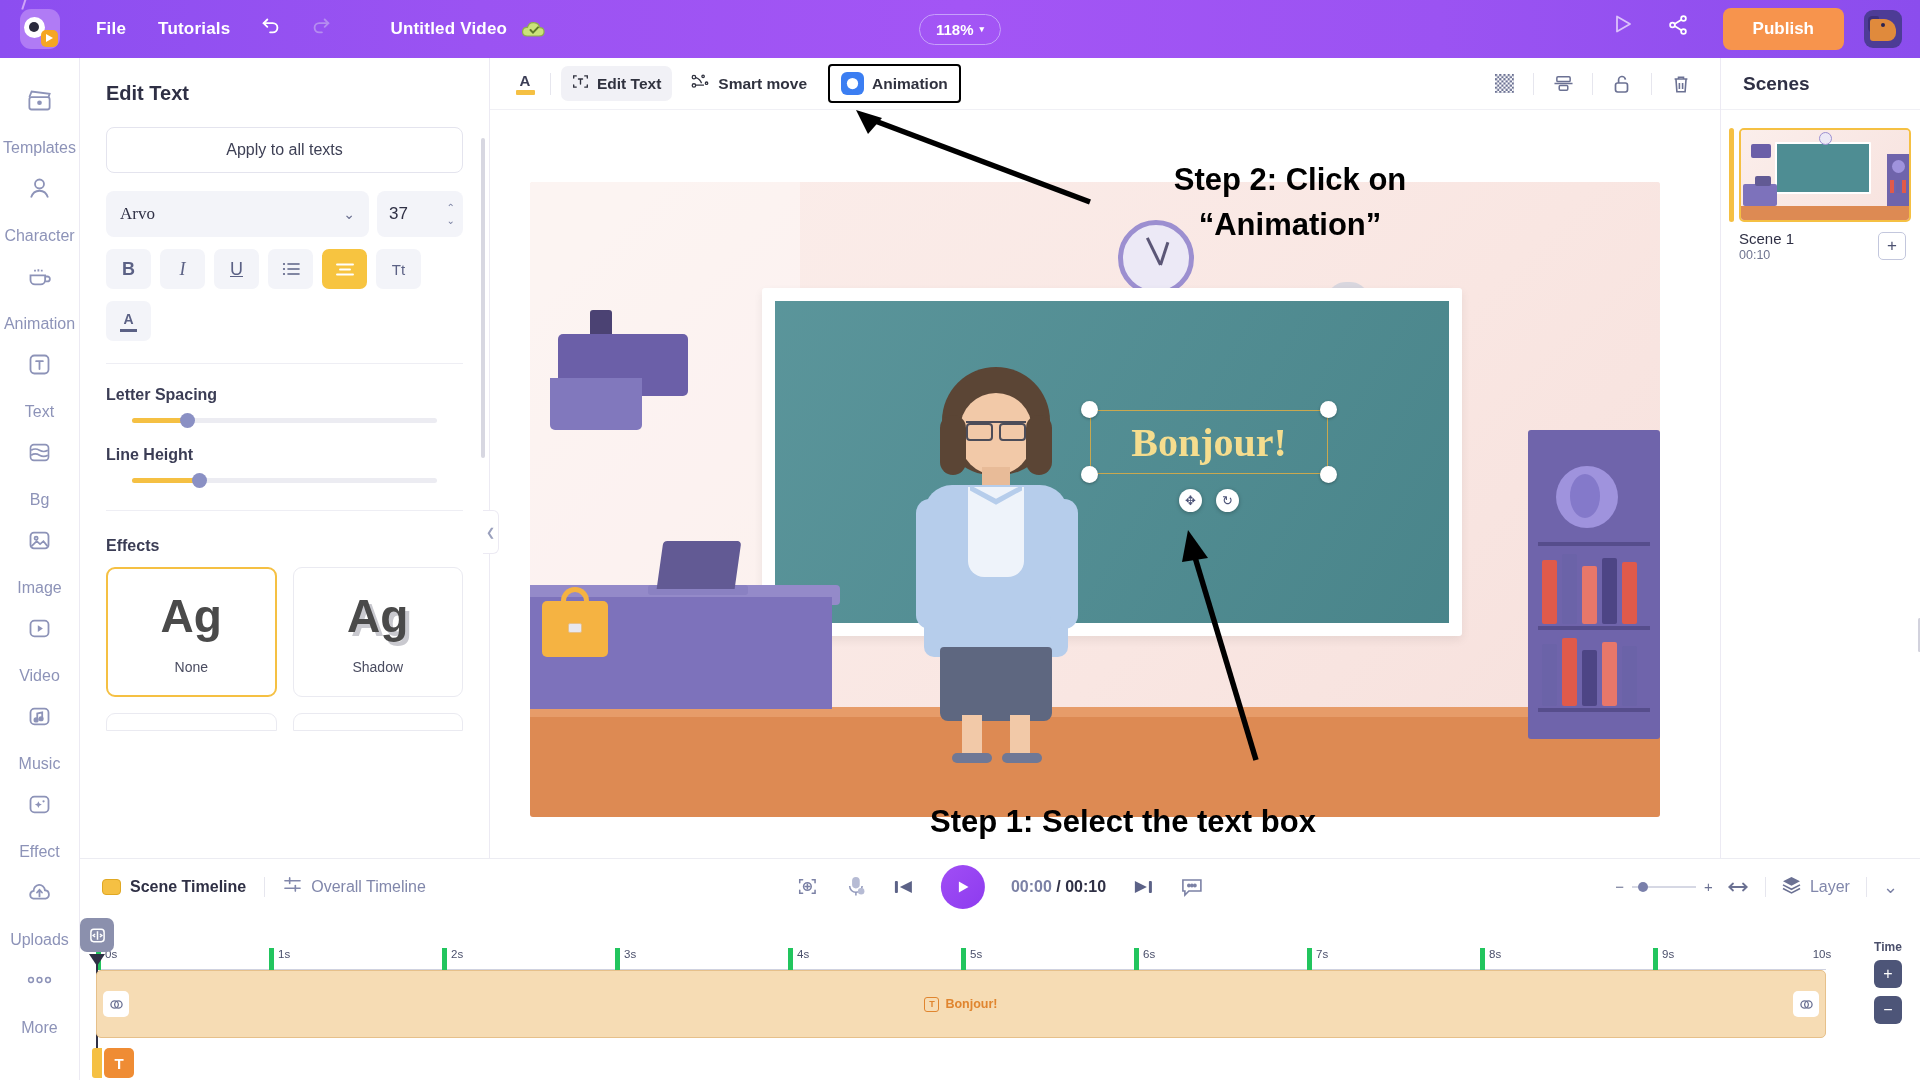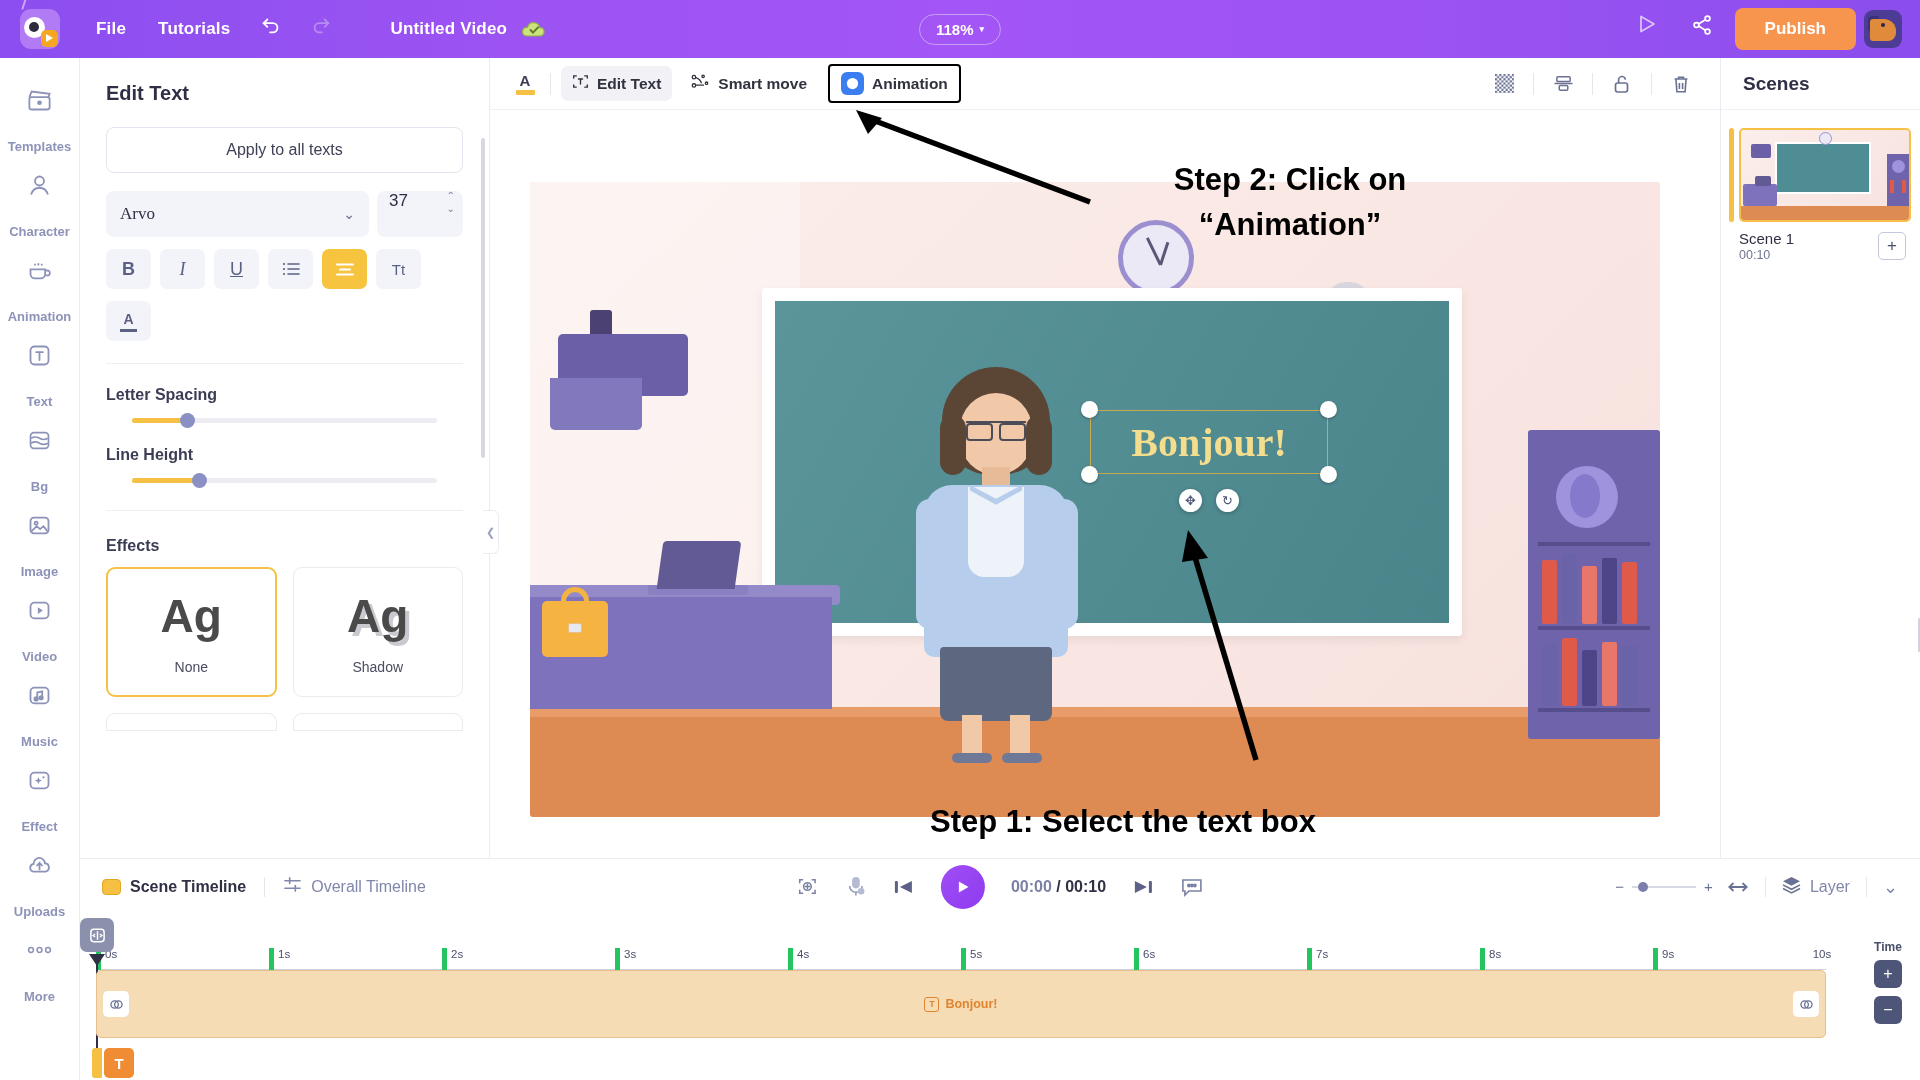--- a/index.html
+++ b/index.html
@@ -37,37 +37,37 @@
   .cloud-ok { margin-left: 14px; width: 26px; height: 20px; position: relative; }
   .zoom-pill {
     position: absolute; left: 50%; transform: translateX(-50%);
     border: 1.5px solid #c6a0fa; border-radius: 16px; color: #fff;
     font-size: 15px; font-weight: 600; padding: 6px 16px;
     display: flex; align-items: center; gap: 6px; cursor: pointer;
   }
   .topbar-right { margin-left: auto; display: flex; align-items: center; gap: 4px; padding-right: 18px; }
   .publish-btn {
     background: #f7944d; color: #fff; font-size: 17px; font-weight: 700;
-    border: none; border-radius: 8px; padding: 11px 30px; cursor: pointer; margin: 0 4px;
+    border: none; border-radius: 8px; padding: 11px 30px; cursor: pointer; margin: 0 16px;
     font-family: "Liberation Sans", sans-serif;
   }
   .avatar { width: 38px; height: 38px; border-radius: 9px; background: #4d3c96; position: relative; overflow: hidden; }
   .avatar .dogface { position:absolute; left:6px; top:9px; width:26px; height:22px; background:#e08a3c; border-radius: 3px 12px 8px 3px;}
   .avatar .ear { position:absolute; left:4px; top:6px; width:11px; height:17px; background:#3d2f7a; border-radius: 6px 3px 8px 8px;}
   .avatar .eye { position:absolute; left:17px; top:13px; width:4px; height:4px; border-radius:50%; background:#2b2350;}
 
   
   .rail {
     position: absolute; top: 58px; left: 0; width: 80px; height: 1022px;
     background: #fff; border-right: 1px solid #eceaf3;
     display: flex; flex-direction: column; align-items: center; padding-top: 18px;
   }
   .rail-item { width: 80px; padding: 9px 0 7px; text-align: center; cursor: pointer; }
   .rail-ico { width: 30px; height: 30px; margin: 0 auto 3px; color: #8d93b8; display:flex; align-items:center;justify-content:center;}
-  .rail-lbl { font-size: 13px; color: #8d93b8; font-weight: 700; margin-top: 24px; }
+  .rail-lbl { font-size: 16px; color: #8d93b8; font-weight: 400; margin-top: 24px; }
 
   
   .panel {
     position: absolute; top: 58px; left: 80px; width: 410px; height: 1022px;
     background: #fff; border-right: 1px solid #eceaf3; padding: 0 0 0 0;
     overflow: hidden;
   }
   .panel-inner { padding: 24px 26px 0 26px; }
   .panel-title { font-size: 20px; font-weight: 700; color: #2f3045; margin-bottom: 22px; }
   .apply-btn {
@@ -76,21 +76,21 @@
   }
   .font-row { display: flex; gap: 8px; margin-top: 18px; }
   .font-select {
     flex: 1; height: 46px; background: #f3f4f9; border-radius: 8px; display: flex;
     align-items: center; padding: 0 14px; font-size: 17px; color: #2f3045; cursor: pointer;
     font-family: "Liberation Serif", serif;
   }
   .font-select .chev { margin-left: auto; color: #6c7192; font-size: 14px; }
   .size-box {
     width: 86px; height: 46px; background: #f3f4f9; border-radius: 8px; display: flex;
-    align-items: flex-start; padding: 0 8px 0 12px; font-size: 17px; color: #2f3045; cursor: pointer;
+    align-items: center; padding: 0 8px 0 12px; font-size: 17px; color: #2f3045; cursor: pointer;
   }
   .size-spin { margin-left: auto; display: flex; flex-direction: column; font-size: 10px; color: #777ea0; line-height: 10px; gap:3px;}
   .fmt-row { display: flex; gap: 9px; margin-top: 12px; flex-wrap: wrap; }
   .fmt-btn {
     width: 45px; height: 40px; background: #f3f4f9; border-radius: 7px; display: flex;
     align-items: center; justify-content: center; color: #5b6185; font-size: 18px; cursor: pointer;
   }
   .fmt-btn.active { background: #f7c440; color: #fff; }
   .divider { height: 1px; background: #eeeef4; margin: 22px 0 0; }
   .slider-lbl { font-size: 16px; font-weight: 700; color: #3b3d55; margin: 22px 0 14px; }

